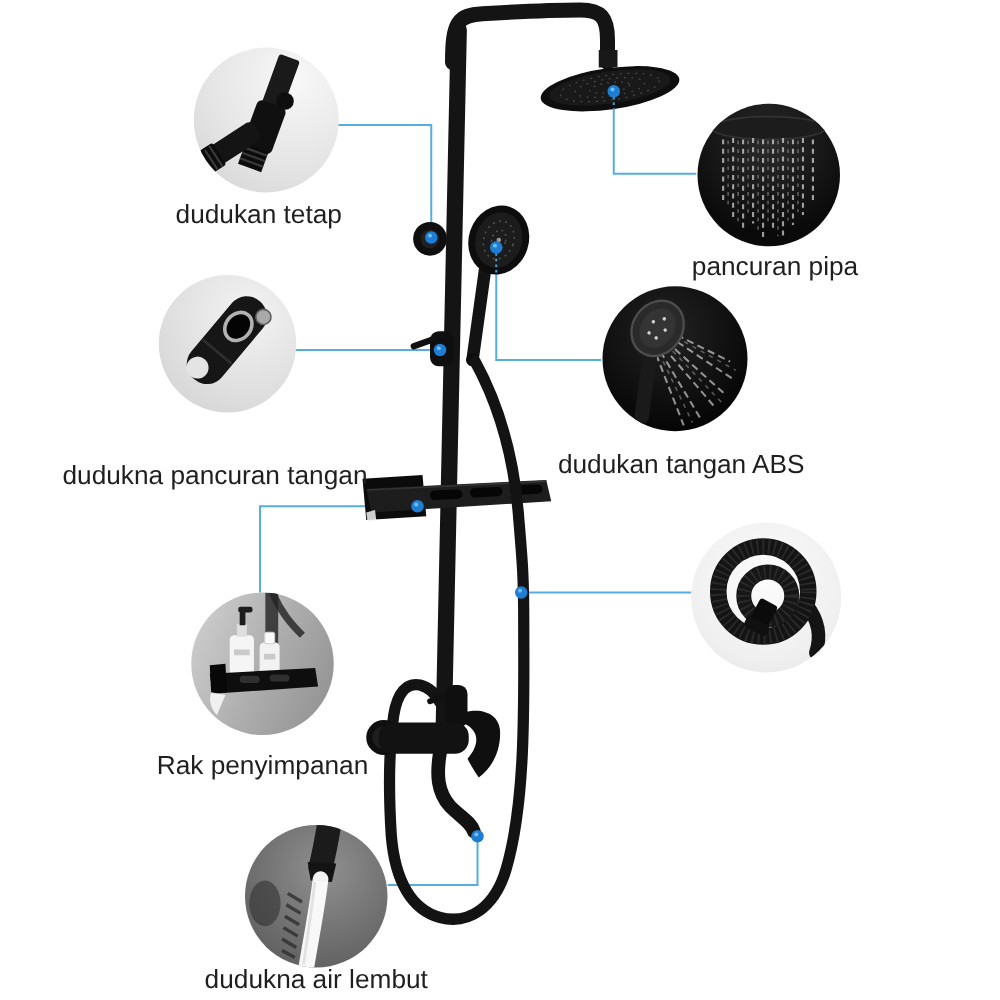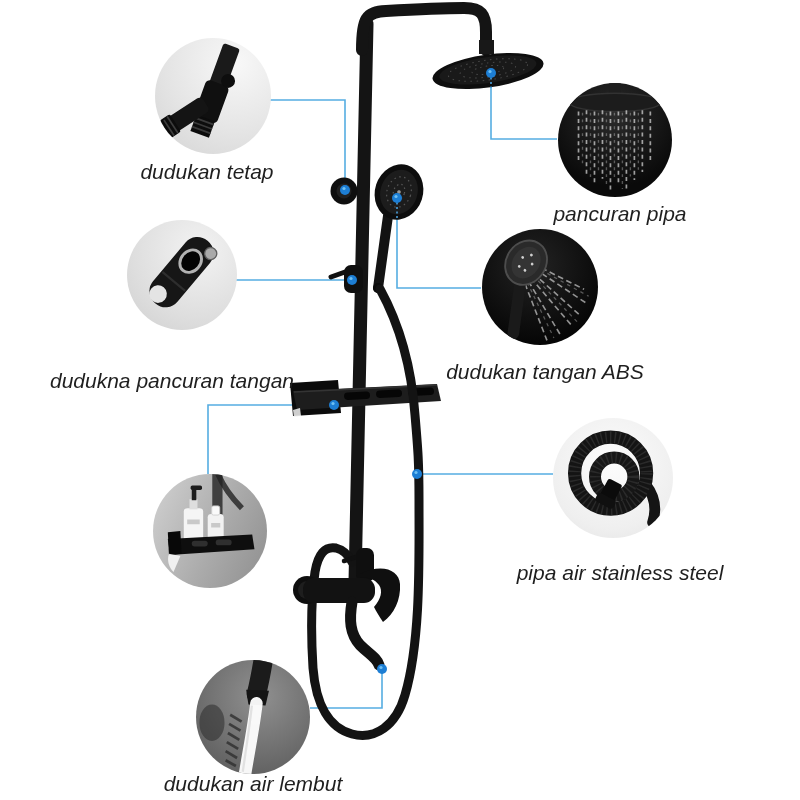--- a/index.html
+++ b/index.html
@@ -14,21 +14,21 @@
   .callout svg{display:block;width:100%;height:100%;}
   .co-1{background:radial-gradient(circle at 70% 22%, #f8f8f8, #e4e4e4 58%, #d3d3d3);}
   .co-2{background:radial-gradient(circle at 50% 28%, #2b2b2b, #0a0a0a 72%);}
   .co-3{background:radial-gradient(circle at 66% 28%, #f3f3f3, #dedede 62%, #cfcfcf);}
   .co-4{background:radial-gradient(circle at 45% 32%, #232323, #060606 76%);}
   .co-5{background:linear-gradient(115deg, #d2d2d2, #ababab 55%, #8e8e8e);}
   .co-6{background:radial-gradient(circle at 50% 38%, #fcfcfc, #efefef 68%, #e3e3e3);}
   .co-7{background:radial-gradient(circle at 56% 32%, #909090, #6e6e6e 58%, #555555);}
   .label{
     position:absolute;text-align:center;color:#1f1f1f;font-size:21px;line-height:1.15;
-    letter-spacing:0px;white-space:nowrap;font-style:italic;
+    letter-spacing:0px;white-space:nowrap;
   }
 </style>
 </head>
 <body>
 
 <div class="canvas">
 
   <svg class="layer" viewBox="0 0 800 800">
 
     <g stroke="#55ade2" stroke-width="1.6" fill="none">
@@ -251,48 +251,48 @@
       <rect x="48" y="35" width="14" height="24" rx="3" fill="#f2f2f2"></rect>
       <rect x="51.5" y="28" width="7" height="8" rx="1.5" fill="#fafafa" stroke="#cfcfcf" stroke-width="0.8"></rect>
       <line x1="51" y1="45" x2="59" y2="45" stroke="#c9c9c9" stroke-width="4"></line>
       <polygon points="13,57 87,53 89,66 15,71" fill="#0e0e0e"></polygon>
       <polygon points="13,51 24,50 25,70 14,71" fill="#080808"></polygon>
       <rect x="34" y="58.5" width="14" height="5" rx="2.5" fill="#2f2f2f"></rect>
       <rect x="55" y="57.5" width="14" height="5" rx="2.5" fill="#2f2f2f"></rect>
       <path d="M 14,70 C 12,76 14,82 18,86 L 24,72 Z" fill="#f6f6f6" opacity="0.9"></path>
     </svg>
   </div>
+  <div class="label" style="left:90px;top:601px;width:240px;">Rak penyimpanan</div>
 
   <div class="callout co-6" style="left:553px;top:418px;width:120px;height:120px;">
     <svg viewBox="0 0 100 100">
       <circle cx="48" cy="46" r="30" fill="none" stroke="#141414" stroke-width="11"></circle>
       <circle cx="51" cy="49" r="16" fill="none" stroke="#161616" stroke-width="10"></circle>
       <path d="M 77 55 C 84 64 87 75 83 87" fill="none" stroke="#141414" stroke-width="9" stroke-linecap="round"></path>
       <circle cx="48" cy="46" r="30" fill="none" stroke="#3c3c3c" stroke-width="10" stroke-dasharray="1.2 2.6" opacity="0.55"></circle>
       <circle cx="51" cy="49" r="16" fill="none" stroke="#3c3c3c" stroke-width="9" stroke-dasharray="1.2 2.6" opacity="0.55"></circle>
       <g transform="rotate(28 48 60)">
         <rect x="42" y="52" width="13" height="17" rx="2" fill="#0b0b0b"></rect>
         <rect x="40" y="66" width="17" height="8" rx="3" fill="#101010"></rect>
       </g>
     </svg>
   </div>
-  <div class="label" style="left:480px;top:561px;width:280px;">pipa air stainless steel</div>
 
   <div class="callout co-7" style="left:196px;top:660px;width:114px;height:114px;">
     <svg viewBox="0 0 100 100">
       <ellipse cx="14" cy="55" rx="11" ry="16" fill="#2c2c2c" opacity="0.55"></ellipse>
       <g stroke="#2f2f2f" stroke-width="2.4" opacity="0.8">
         <line x1="30" y1="48" x2="40" y2="54"></line>
           <line x1="29" y1="56" x2="39" y2="62"></line>
         <line x1="28" y1="64" x2="38" y2="70"></line>
           <line x1="27" y1="72" x2="37" y2="78"></line>
         <line x1="26" y1="80" x2="36" y2="86"></line>
           <line x1="26" y1="88" x2="35" y2="93"></line>
       </g>
       <path d="M 59,0 C 57,12 55,22 53,30" fill="none" stroke="#1b1b1b" stroke-width="17" stroke-linecap="round"></path>
       <polygon points="44,26 64,27 61,40 46,39" fill="#141414"></polygon>
       <path d="M 53,38 C 51,56 47,76 43,100" fill="none" stroke="rgba(255,255,255,0.95)" stroke-width="11" stroke-linecap="round"></path>
       <path d="M 49,40 C 47,58 44,78 41,98" fill="none" stroke="rgba(210,210,210,0.6)" stroke-width="2"></path>
     </svg>
   </div>
-  <div class="label" style="left:113px;top:772px;width:280px;">dudukan air lembut</div>
+  <div class="label" style="left:113px;top:772px;width:280px;">dudukna air lembut</div>
 
 </div>
 
 </body></html>

